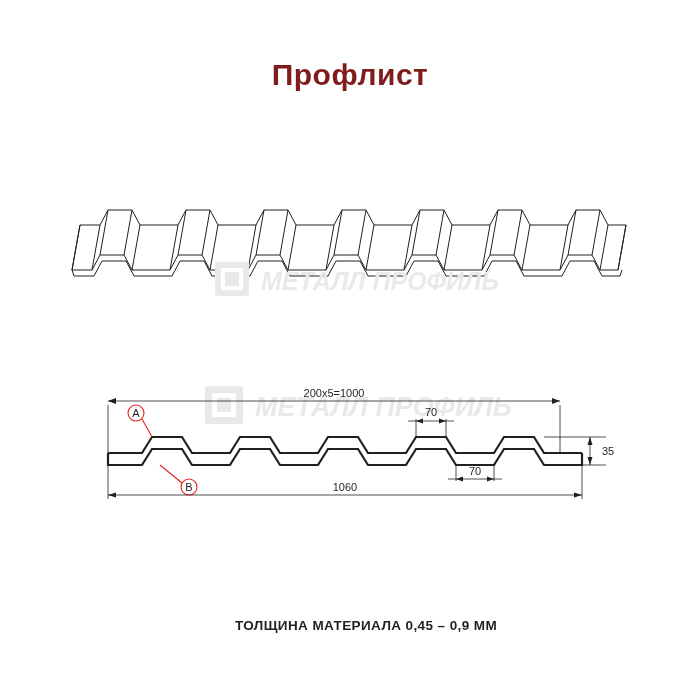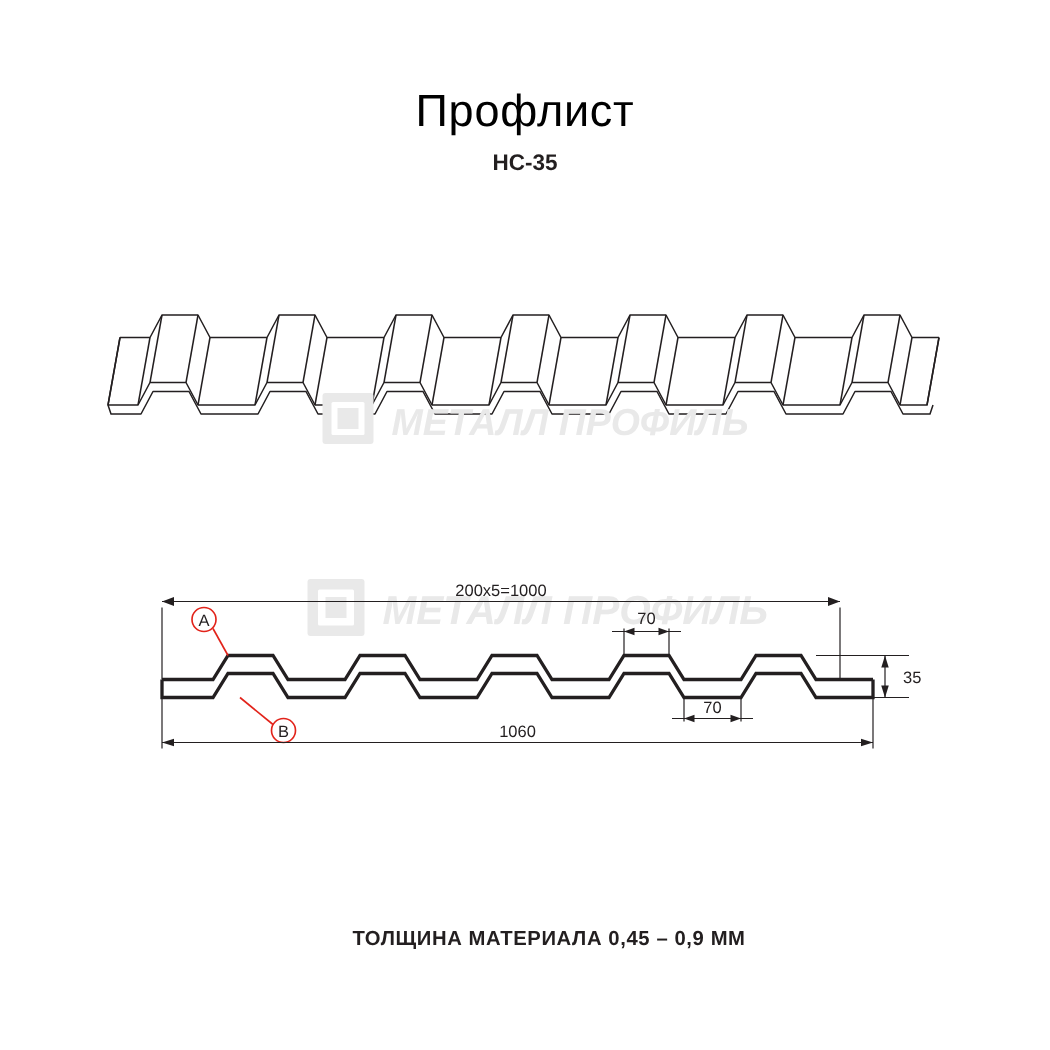--- a/index.html
+++ b/index.html
@@ -20,23 +20,23 @@
     width: 700px;
     height: 700px;
   }
   .title {
     position: absolute;
     top: 58px;
     left: 0;
     width: 700px;
     text-align: center;
     font-size: 30px;
-    font-weight: normal;
+    font-weight: bold;
     letter-spacing: 0.5px;
-    color: #000000;
+    color: #7f1d1d;
   }
   .subtitle {
     position: absolute;
     top: 100px;
     left: 0;
     width: 700px;
     text-align: center;
     font-size: 15px;
     font-weight: bold;
     color: #231f20;
@@ -80,21 +80,20 @@
     font-size: 11px;
     fill: #231f20;
   }
 </style>
 </head>
 <body>
 
 <div class="page">
 
   <div class="title">Профлист</div>
-  <div class="subtitle">НС-35</div>
 
   <div class="iso-art">
     <svg width="580" height="160" viewBox="0 0 580 160">
       <g fill="none" stroke="#231f20" stroke-width="1" stroke-linejoin="round">
 
         <path d="M20 55 L40 55 L48 40 L72 40 L80 55 L118 55 L126 40 L150 40 L158 55 L196 55 L204 40 L228 40 L236 55 L274 55 L282 40 L306 40 L314 55 L352 55 L360 40 L384 40 L392 55 L430 55 L438 40 L462 40 L470 55 L508 55 L516 40 L540 40 L548 55 L566 55"></path>
 
         <path d="M20 55 L12 100 L32 100 L40 85 L64 85 L72 100 L110 100 L118 85 L142 85 L150 100 L188 100 L196 85 L220 85 L228 100 L266 100 L274 85 L298 85 L306 100 L344 100 L352 85 L376 85 L384 100 L422 100 L430 85 L454 85 L462 100 L500 100 L508 85 L532 85 L540 100 L558 100 L566 55"></path>
 
         <path d="M12 100 L14 106 L34 106 L42 91 L66 91 L74 106 L112 106 L120 91 L144 91 L152 106 L190 106 L198 91 L222 91 L230 106 L268 106 L276 91 L300 91 L308 106 L346 106 L354 91 L378 91 L386 106 L424 106 L432 91 L456 91 L464 106 L502 106 L510 91 L534 91 L542 106 L560 106 L562 100"></path>

